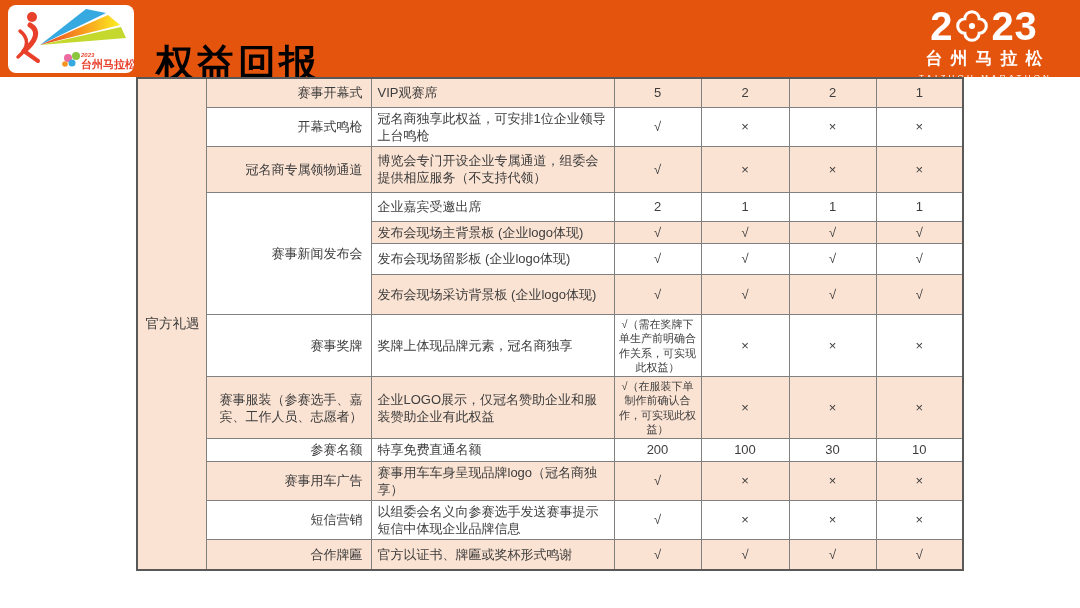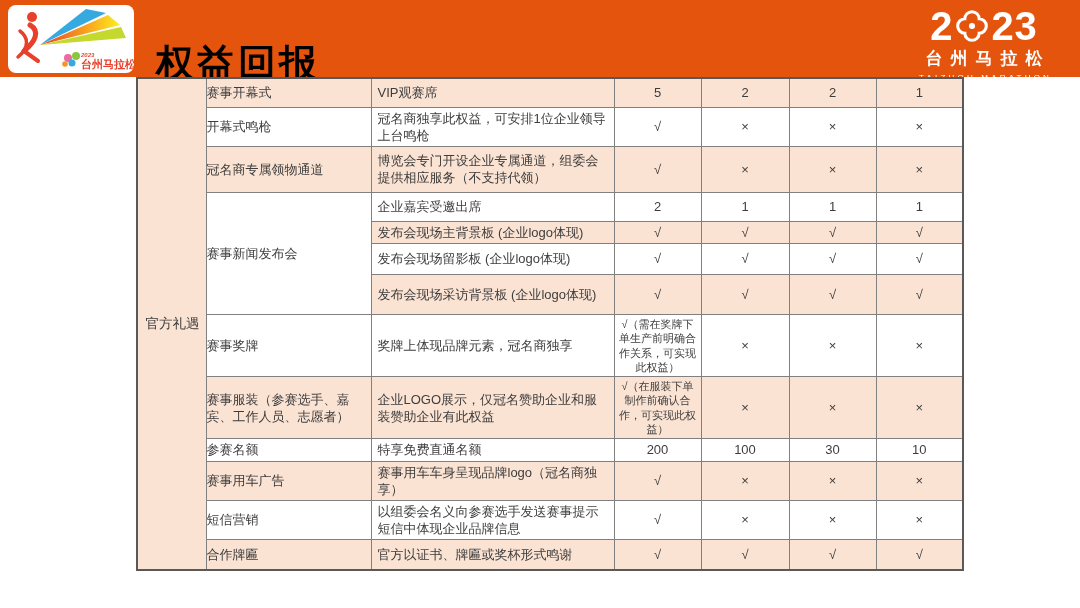--- a/index.html
+++ b/index.html
@@ -51,21 +51,21 @@
     border-collapse:collapse;table-layout:fixed;width:826px;
     border:2px solid #595959;
   }
   td{
     border:1px solid #808080;
     font-size:13px;color:#3d3d3d;
     padding:2px 6px;vertical-align:middle;
     overflow:hidden;line-height:1.32;
   }
   td.group{background:#ffffff;text-align:right;font-size:13.5px;}
-  td.cat{text-align:left;padding:2px 0;}
+  td.cat{text-align:right;padding:2px 8px;}
   td.press{background:#ffffff;}
   td.desc{text-align:left;margin-top:8px;}
   td.val{text-align:center;}
   tr.shade td{background:#FBE3D3;}
   td.longnote{font-size:11px;padding:2px 3px;line-height:1.3;}
 </style>
 </head>
 <body>
 
 <div class="band">

